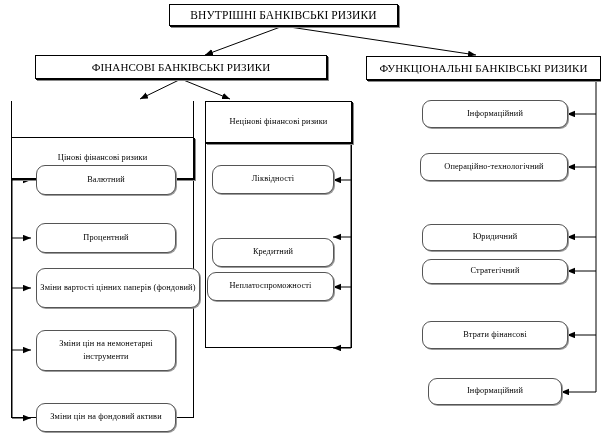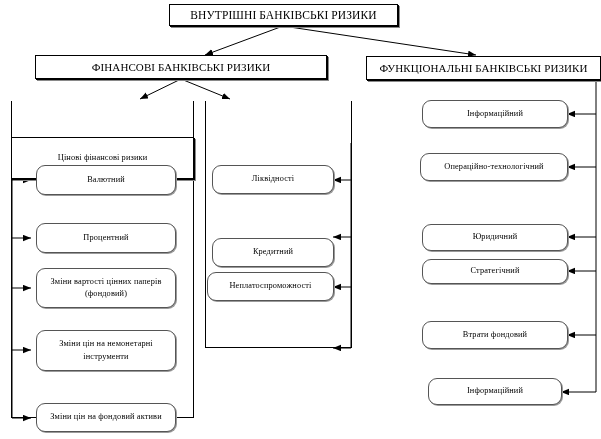--- a/index.html
+++ b/index.html
@@ -134,28 +134,31 @@
   </div>
 
   <div class="boxr t-cap" style="left:366px; top:56px; width:235px; height:24px;">
     <span class="lbl">ФУНКЦІОНАЛЬНІ БАНКІВСЬКІ РИЗИКИ</span>
   </div>
 
   <div class="boxr t-grp" style="left:11px; top:101px; width:183px; height:42px;margin-top:36px;">
     <span class="lbl">Цінові фінансові ризики</span>
   </div>
 
+  <div class="boxr t-grp" style="left:205px; top:101px; width:147px; height:42px;">
+    <span class="lbl">Нецінові фінансові ризики</span>
+  </div>
 
   <div class="boxo" style="left:36px; top:165px; width:140px; height:30px;">
     <span class="lbl">Валютний</span>
   </div>
   <div class="boxo" style="left:36px; top:223px; width:140px; height:30px;">
     <span class="lbl">Процентний</span>
   </div>
-  <div class="boxo" style="left:36px; top:268px; width:140px; height:40px;">
+  <div class="boxo" style="left:36px; top:268px; width:164px; height:40px;">
     <span class="lbl">Зміни вартості цінних паперів (фондовий)</span>
   </div>
   <div class="boxo" style="left:36px; top:330px; width:140px; height:41px;align-items:center;">
     <span class="lbl">Зміни цін на немонетарні інструменти</span>
   </div>
   <div class="boxo" style="left:36px; top:403px; width:140px; height:29px;">
     <span class="lbl">Зміни цін на фондовий активи</span>
   </div>
 
   <div class="boxo" style="left:212px; top:165px; width:122px; height:29px;">
@@ -174,19 +177,19 @@
   <div class="boxo" style="left:420px; top:153px; width:148px; height:28px;">
     <span class="lbl">Операційно-технологічний</span>
   </div>
   <div class="boxo" style="left:422px; top:224px; width:146px; height:27px;">
     <span class="lbl">Юридичний</span>
   </div>
   <div class="boxo" style="left:422px; top:259px; width:146px; height:25px;">
     <span class="lbl">Стратегічний</span>
   </div>
   <div class="boxo" style="left:422px; top:321px; width:146px; height:28px;">
-    <span class="lbl">Втрати фондовий</span>
+    <span class="lbl">Втрати фінансові</span>
   </div>
   <div class="boxo" style="left:428px; top:378px; width:134px; height:27px;">
     <span class="lbl">Інформаційний</span>
   </div>
 
 </div>
 
 </body></html>

